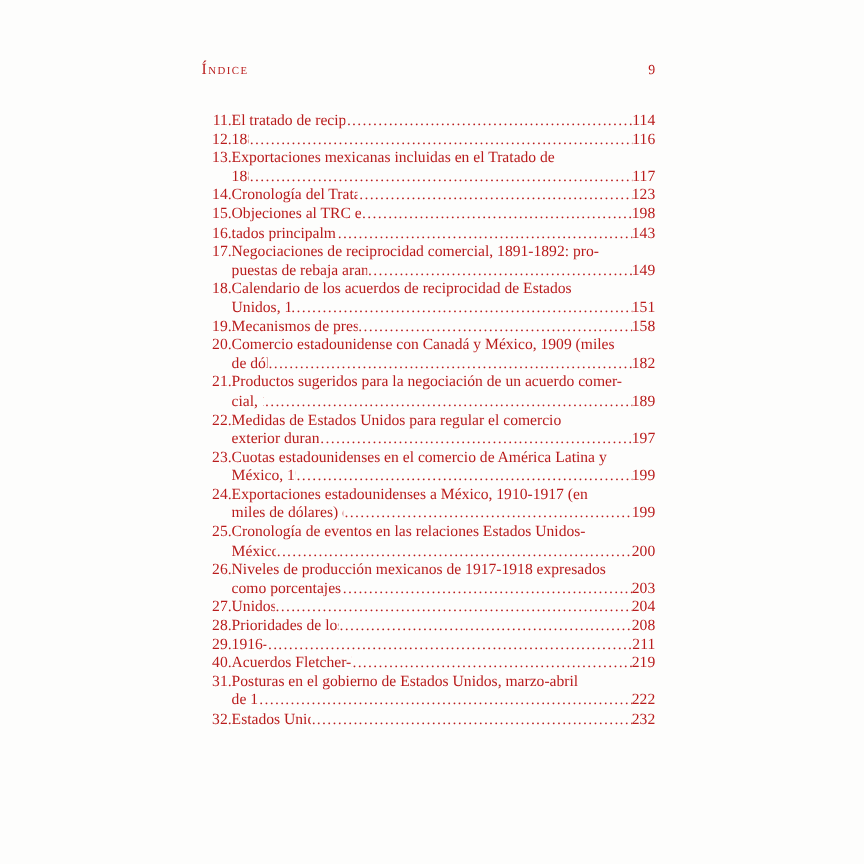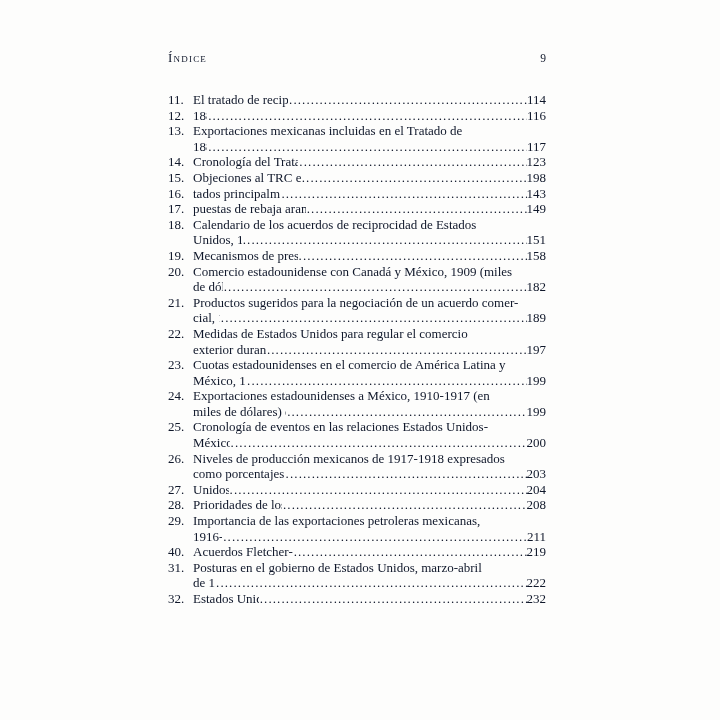--- a/index.html
+++ b/index.html
@@ -8,21 +8,21 @@
     width: 720px;
     height: 720px;
     background: #fdfdfc;
     overflow: hidden;
   }
   .page {
     position: relative;
     width: 720px;
     height: 720px;
     background: #fdfdfc;
-    color: #0f172a;
+    color: #b91c1c;
     font-family: "Liberation Serif", "DejaVu Serif", serif;
   }
   .running-head {
     position: absolute;
     left: 168px;
     top: 50px;
     width: 378px;
     display: flex;
     justify-content: space-between;
     align-items: baseline;
@@ -43,20 +43,21 @@
     font-size: 13px;
     line-height: 15.6px;
   }
   .entry {
     display: flex;
     align-items: flex-start;
   }
   .entry .num {
     flex: 0 0 25px;
     white-space: nowrap;
+    text-align: right;
   }
   .entry .entry-lines {
     flex: 1 1 auto;
     min-width: 0;
   }
   .line {
     white-space: nowrap;
   }
   .lastline {
     display: flex;
@@ -157,20 +158,21 @@
             <span class="line-text">tados principalmente de Estados Unidos</span>
             <span class="dots"></span>
             <span class="pagenum">143</span>
           </div>
         </span>
     </div>
 
     <div class="entry">
       <span class="num">17.</span>
       <span class="entry-lines">
+          <div class="line"><span class="line-text">Negociaciones de reciprocidad comercial, 1891-1892: pro-</span></div>
           <div class="line lastline">
             <span class="line-text">puestas de rebaja arancelaria a productos estadounidenses</span>
             <span class="dots"></span>
             <span class="pagenum">149</span>
           </div>
         </span>
     </div>
 
     <div class="entry">
       <span class="num">18.</span>
@@ -297,21 +299,20 @@
             <span class="line-text">Prioridades de los dos gobiernos en 1917</span>
             <span class="dots"></span>
             <span class="pagenum">208</span>
           </div>
         </span>
     </div>
 
     <div class="entry">
       <span class="num">29.</span>
       <span class="entry-lines">
-          <div class="line"><span class="line-text">Importancia de las exportaciones petroleras mexicanas,</span></div>
           <div class="line lastline">
             <span class="line-text">1916-1918</span>
             <span class="dots"></span>
             <span class="pagenum">211</span>
           </div>
         </span>
     </div>
 
     <div class="entry">
       <span class="num">40.</span>

